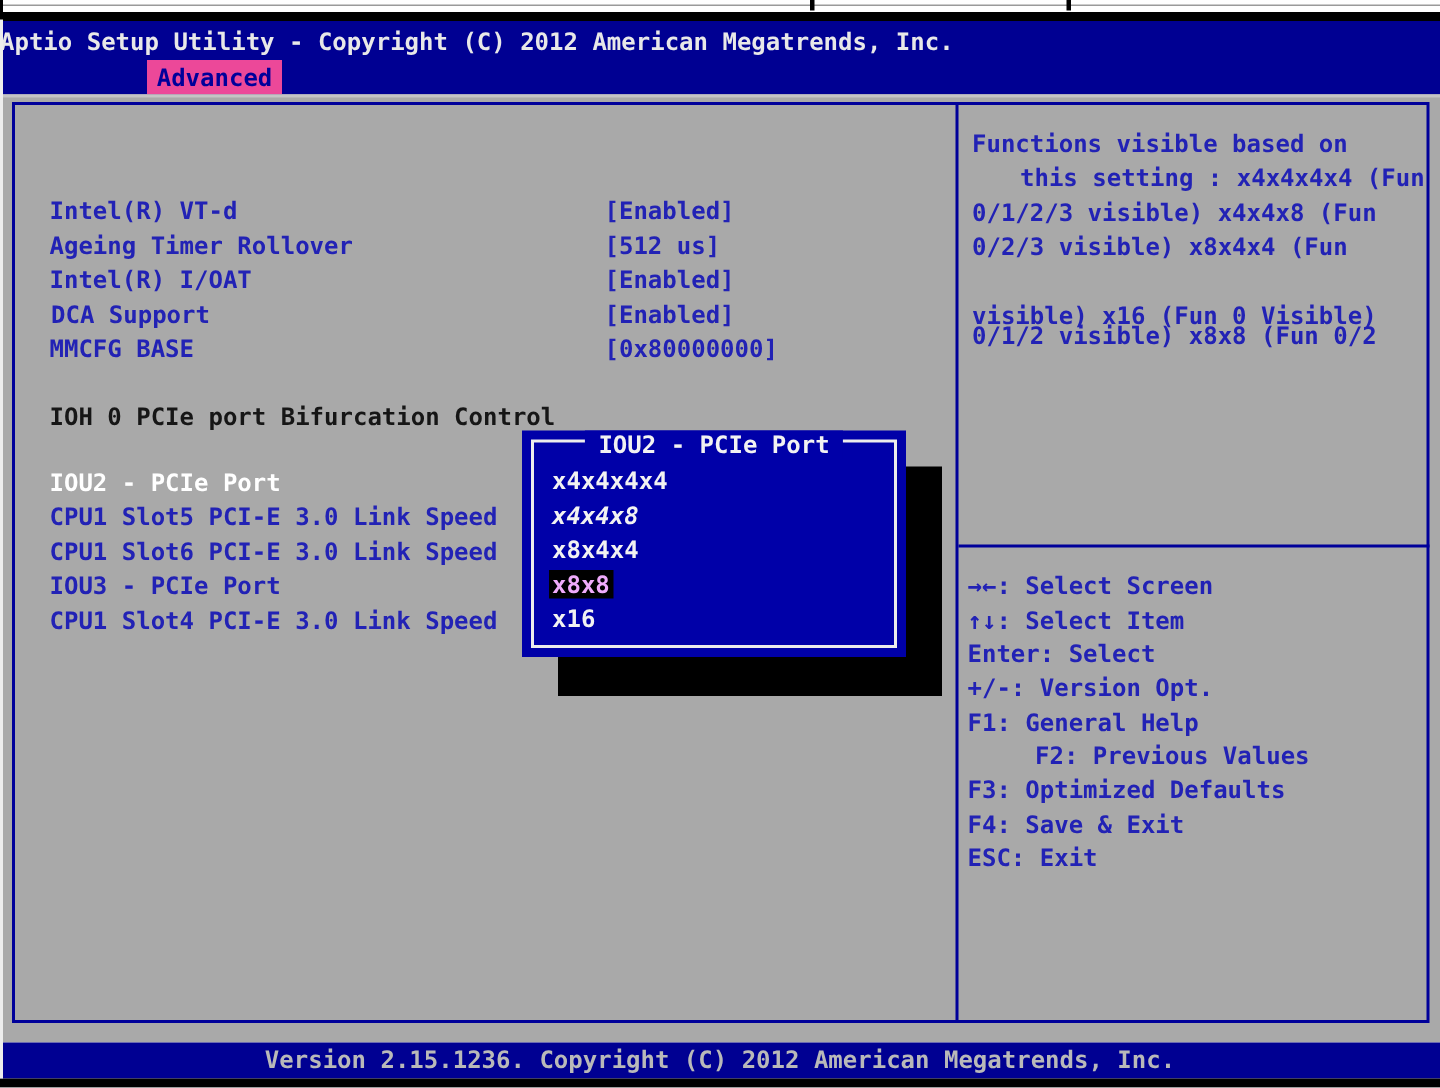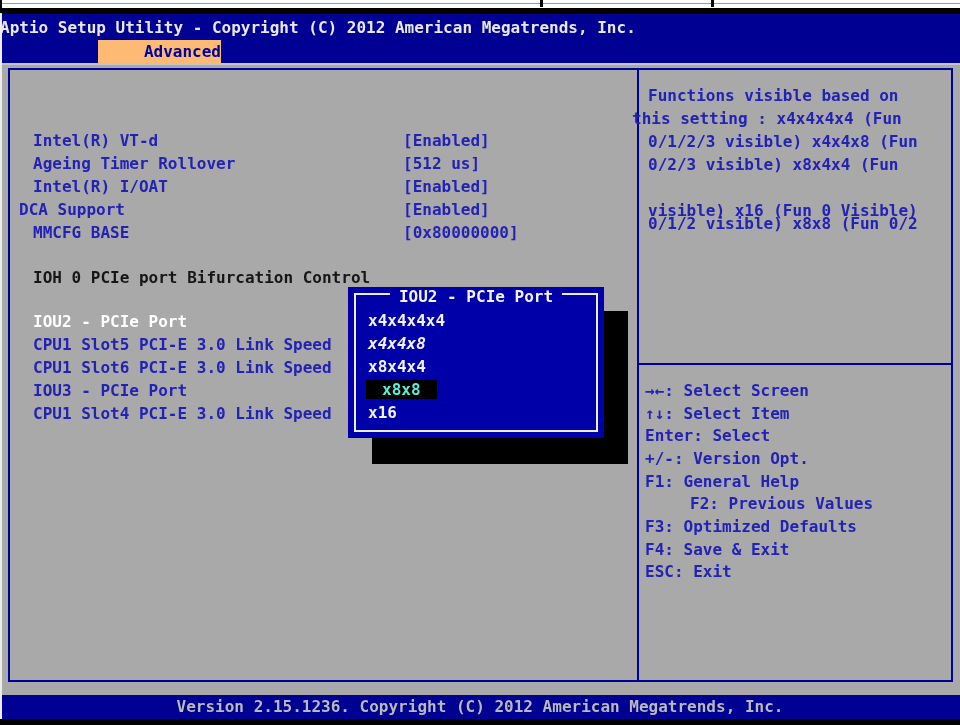--- a/index.html
+++ b/index.html
@@ -12,39 +12,39 @@
   .abs{position:absolute;}
   
   #top-strip{left:0;top:0;width:960px;height:8px;background:#ffffff;}
   #top-hairline{left:0;top:3px;width:960px;height:1px;background:#9a9a9a;}
   .tick{top:0;width:3px;height:7px;background:#000000;}
   #black-band{left:0;top:8px;width:960px;height:6px;background:#000000;}
   
   #title-bar{left:0;top:14px;width:960px;height:26px;background:#000092;
     color:#e8e8e8;line-height:27px;}
   #tab-row{left:0;top:40px;width:960px;height:23px;background:#000092;}
-  #tab-advanced{left:98px;top:0;width:90px;height:23px;background:#fdba74;
-    color:#00009a;text-align:right;line-height:23px;padding-left:33px;}
+  #tab-advanced{left:98px;top:0;width:90px;height:23px;background:#ec4899;
+    color:#00009a;text-align:center;line-height:23px;}
   
   #main-bg{left:0;top:63px;width:960px;height:632px;background:#a9a9a9;}
   #main-topline{left:0;top:63px;width:960px;height:2px;background:#c4c4c4;}
   #frame{left:8px;top:68px;width:941px;height:610px;border:2px solid #00009a;}
   #v-divider{left:637px;top:68px;width:2px;height:614px;background:#00009a;}
   #h-divider{left:639px;top:363px;width:314px;height:2px;background:#00009a;}
   .blue-text{color:#2222b5;height:22px;white-space:pre;}
   .black-text{color:#161616;height:22px;white-space:pre;}
   .white-text{color:#ffffff;height:22px;white-space:pre;}
   
   #popup-shadow{left:372px;top:311px;width:256px;height:153px;background:#000000;z-index:2;}
   #popup{left:348px;top:287px;width:256px;height:151px;background:#0000a8;z-index:3;}
   #popup-border{position:absolute;left:6px;top:6px;right:6px;bottom:6px;border:2px solid #ececec;}
   #popup-title{position:absolute;left:50%;top:0;transform:translateX(-50%);
     background:#0000a8;padding:0 9px;color:#f2f2f2;white-space:pre;line-height:19px;z-index:4;}
   .popup-option{position:absolute;left:20px;color:#f2f2f2;white-space:pre;line-height:19px;}
-  .popup-option.hl{background:#000000;color:#5eead4;padding:0 16px;left:18px;}
+  .popup-option.hl{background:#000000;color:#f0abfc;padding:0 2px;left:18px;}
   
   .help-line{color:#2222b5;white-space:pre;}
   .legend-line{color:#2222b5;white-space:pre;}
   
   #footer-bar{left:0;top:695px;width:960px;height:24px;background:#000092;
     color:#b9b9b9;text-align:center;line-height:24px;}
   #bottom-black{left:0;top:719px;width:960px;height:6px;background:#000000;}
   
   #left-edge{left:0;top:0;width:2px;height:719px;background:#ededed;z-index:5;}
   #left-tick{left:0;top:0;width:2px;height:13px;background:#000000;z-index:6;}
@@ -72,21 +72,21 @@
 
 <div class="abs blue-text" style="left:33px;top:131px;">Intel(R) VT-d</div>
 <div class="abs blue-text" style="left:403px;top:131px;">[Enabled]</div>
 
 <div class="abs blue-text" style="left:33px;top:154px;">Ageing Timer Rollover</div>
 <div class="abs blue-text" style="left:403px;top:154px;">[512 us]</div>
 
 <div class="abs blue-text" style="left:33px;top:177px;">Intel(R) I/OAT</div>
 <div class="abs blue-text" style="left:403px;top:177px;">[Enabled]</div>
 
-<div class="abs blue-text" style="left:19px;top:200px;">DCA Support</div>
+<div class="abs blue-text" style="left:34px;top:200px;">DCA Support</div>
 <div class="abs blue-text" style="left:403px;top:200px;">[Enabled]</div>
 
 <div class="abs blue-text" style="left:33px;top:223px;">MMCFG BASE</div>
 <div class="abs blue-text" style="left:403px;top:223px;">[0x80000000]</div>
 
 <div class="abs black-text" style="left:33px;top:268px;">IOH 0 PCIe port Bifurcation Control</div>
 
 <div class="abs white-text" style="left:33px;top:312px;">IOU2 - PCIe Port</div>
 <div class="abs blue-text" style="left:33px;top:335px;">CPU1 Slot5 PCI-E 3.0 Link Speed</div>
 <div class="abs blue-text" style="left:33px;top:358px;">CPU1 Slot6 PCI-E 3.0 Link Speed</div>
@@ -98,21 +98,21 @@
   <div id="popup-border"></div>
   <div id="popup-title">IOU2 - PCIe Port</div>
   <div class="popup-option" style="top:24px;">x4x4x4x4</div>
   <div class="popup-option" style="top:47px;font-style:italic;">x4x4x8</div>
   <div class="popup-option" style="top:70px;">x8x4x4</div>
   <div class="popup-option hl" style="top:93px;">x8x8</div>
   <div class="popup-option" style="top:116px;">x16</div>
 </div>
 
 <div class="abs help-line" style="left:648px;top:86px;">Functions visible based on</div>
-<div class="abs help-line" style="left:632px;top:109px;">this setting : x4x4x4x4 (Fun</div>
+<div class="abs help-line" style="left:680px;top:109px;">this setting : x4x4x4x4 (Fun</div>
 <div class="abs help-line" style="left:648px;top:132px;">0/1/2/3 visible) x4x4x8 (Fun</div>
 <div class="abs help-line" style="left:648px;top:155px;">0/2/3 visible) x8x4x4 (Fun</div>
 <div class="abs help-line" style="left:648px;top:178px;margin-top:36px;">0/1/2 visible) x8x8 (Fun 0/2</div>
 <div class="abs help-line" style="left:648px;top:201px;">visible) x16 (Fun 0 Visible)</div>
 
 <div class="abs legend-line" style="left:645px;top:381px;">→←: Select Screen</div>
 <div class="abs legend-line" style="left:645px;top:404px;">↑↓: Select Item</div>
 <div class="abs legend-line" style="left:645px;top:426px;">Enter: Select</div>
 <div class="abs legend-line" style="left:645px;top:449px;">+/-: Version Opt.</div>
 <div class="abs legend-line" style="left:645px;top:472px;text-align:right;">F1: General Help</div>

